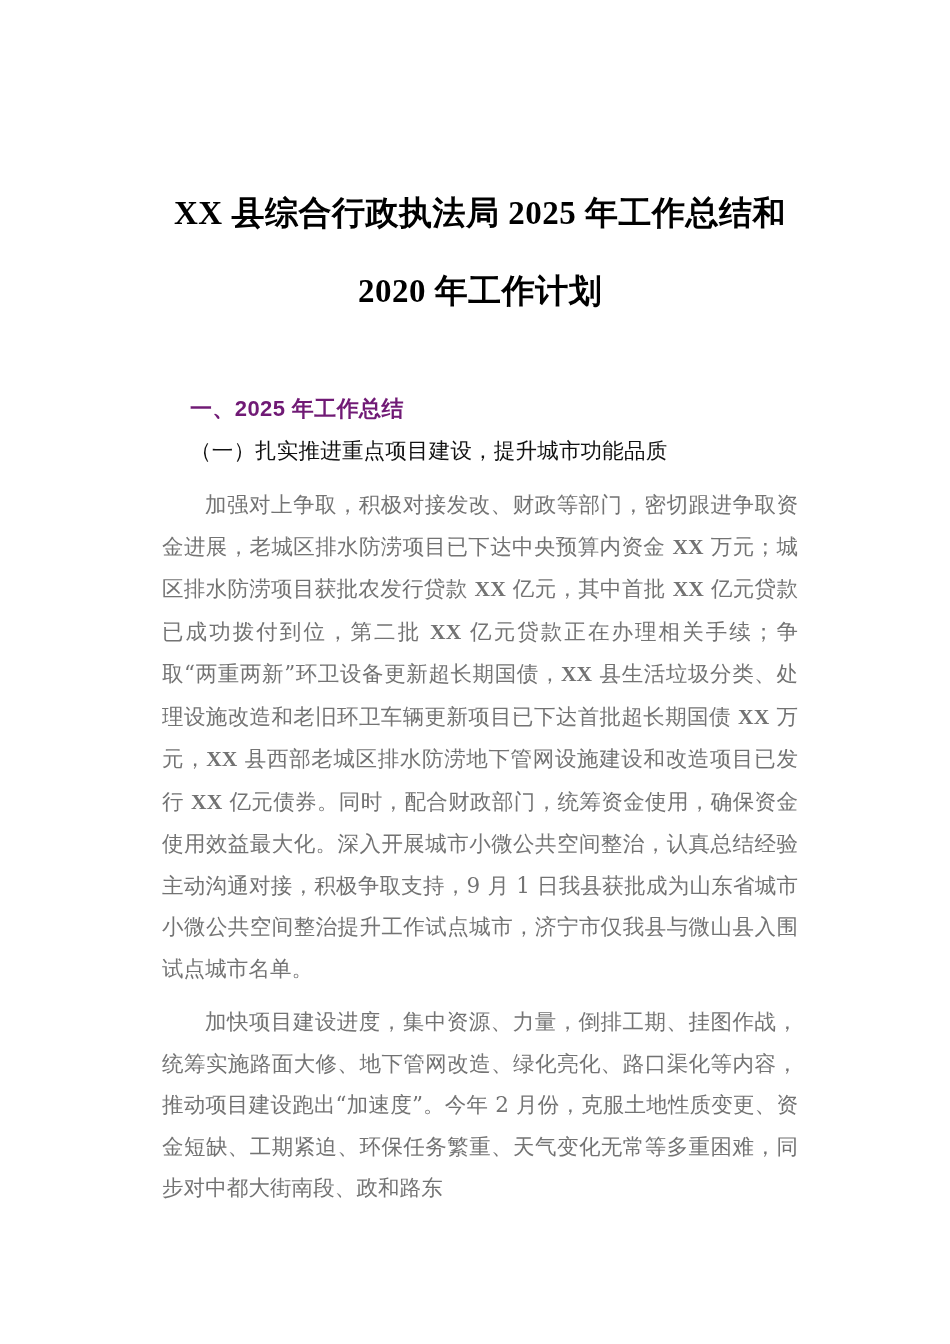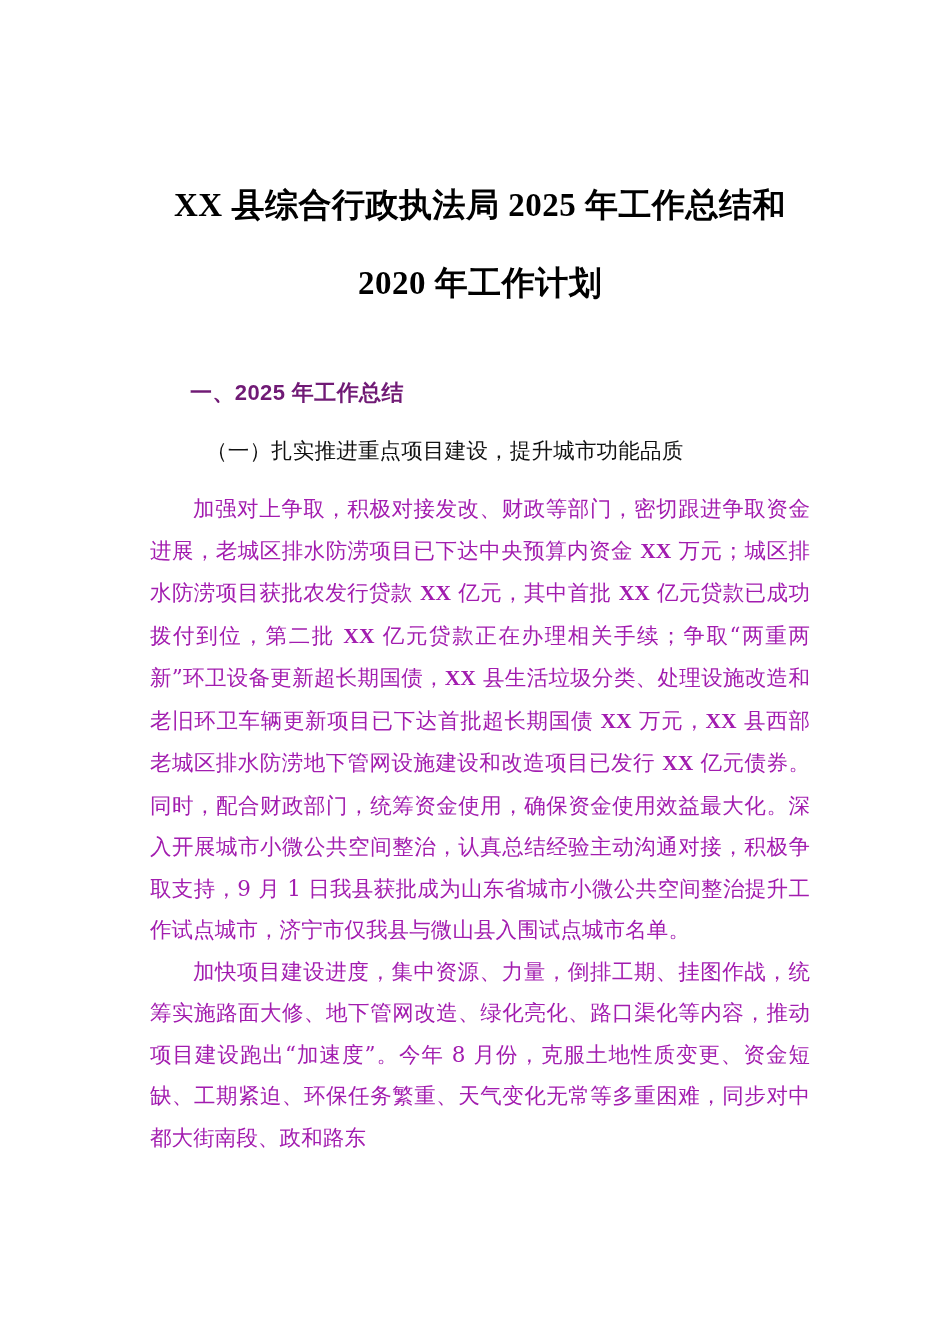--- a/index.html
+++ b/index.html
@@ -28,21 +28,21 @@
 
   .content {
     position: absolute;
     left: 150px;
     top: 0;
     width: 660px;
   }
 
   
   .doc-title {
-    margin: 8px;
+    margin: 16px;
     padding-top: 158px;
     font-family: "Liberation Serif", "DejaVu Serif", serif;
     font-weight: bold;
     font-size: 33px;
     line-height: 78px;
     text-align: center;
     letter-spacing: 0.5px;
     color: #000;
   }
 
@@ -54,43 +54,43 @@
     font-family: "Liberation Sans", "DejaVu Sans", sans-serif;
     font-weight: bold;
     font-size: 22px;
     line-height: 42px;
     letter-spacing: 0.4px;
     color: #701a75;
   }
 
   
   .sub-heading {
-    margin: 16px;
+    margin: 0;
     padding-left: 40px;
     font-family: "DejaVu Serif", "Liberation Serif", serif;
     font-weight: normal;
     font-size: 21.5px;
     line-height: 42px;
     letter-spacing: 0.2px;
     color: #111;
   }
 
   
   .body-para {
-    margin: 0;
+    margin: 12px;
     font-family: "DejaVu Serif", "Liberation Serif", serif;
     font-weight: normal;
     font-size: 21.5px;
     line-height: 41.5px;
     text-align: justify;
     text-align-last: left;
     text-justify: inter-character;
     text-indent: 43px;
     letter-spacing: 0.1px;
-    color: #a21caf;
+    color: #737373;
     word-break: break-all;
   }
 
   
   .body-para b,
   .sub-heading b {
     font-family: "Liberation Serif", "DejaVu Serif", serif;
     font-weight: bold;
     letter-spacing: 0;
   }
@@ -105,16 +105,16 @@
       <span>XX 县综合行政执法局 2025 年工作总结和</span><br>
       <span>2020 年工作计划</span>
     </h1>
 
     <h2 class="section-heading">一、2025 年工作总结</h2>
 
     <h3 class="sub-heading">（一）扎实推进重点项目建设，提升城市功能品质</h3>
 
     <p class="body-para">加强对上争取，积极对接发改、财政等部门，密切跟进争取资金进展，老城区排水防涝项目已下达中央预算内资金 <b>XX</b> 万元；城区排水防涝项目获批农发行贷款 <b>XX</b> 亿元，其中首批 <b>XX</b> 亿元贷款已成功拨付到位，第二批 <b>XX</b> 亿元贷款正在办理相关手续；争取“两重两新”环卫设备更新超长期国债，<b>XX</b> 县生活垃圾分类、处理设施改造和老旧环卫车辆更新项目已下达首批超长期国债 <b>XX</b> 万元，<b>XX</b> 县西部老城区排水防涝地下管网设施建设和改造项目已发行 <b>XX</b> 亿元债券。同时，配合财政部门，统筹资金使用，确保资金使用效益最大化。深入开展城市小微公共空间整治，认真总结经验主动沟通对接，积极争取支持，9 月 1 日我县获批成为山东省城市小微公共空间整治提升工作试点城市，济宁市仅我县与微山县入围试点城市名单。</p>
 
-    <p class="body-para">加快项目建设进度，集中资源、力量，倒排工期、挂图作战，统筹实施路面大修、地下管网改造、绿化亮化、路口渠化等内容，推动项目建设跑出“加速度”。今年 8 月份，克服土地性质变更、资金短缺、工期紧迫、环保任务繁重、天气变化无常等多重困难，同步对中都大街南段、政和路东</p>
+    <p class="body-para">加快项目建设进度，集中资源、力量，倒排工期、挂图作战，统筹实施路面大修、地下管网改造、绿化亮化、路口渠化等内容，推动项目建设跑出“加速度”。今年 2 月份，克服土地性质变更、资金短缺、工期紧迫、环保任务繁重、天气变化无常等多重困难，同步对中都大街南段、政和路东</p>
 
   </div>
 </div>
 
 </body></html>

